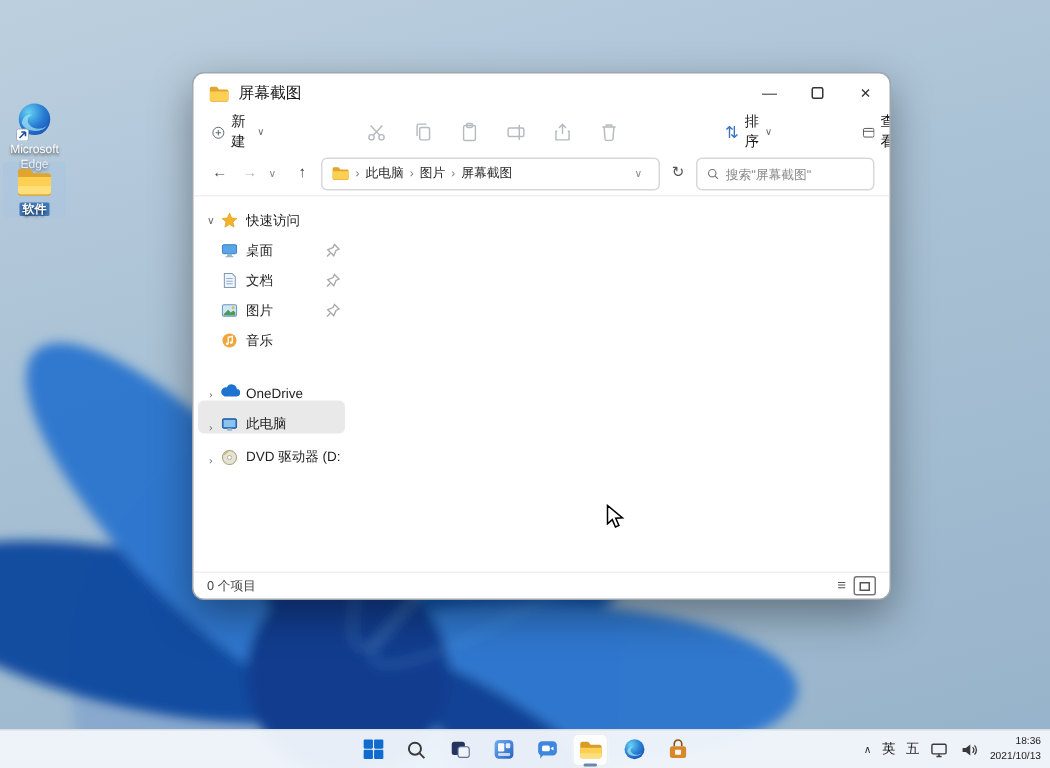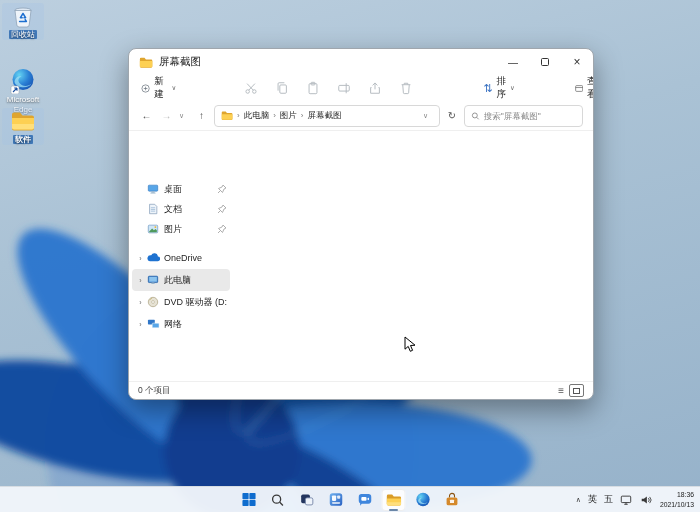--- a/index.html
+++ b/index.html
@@ -51,21 +51,21 @@
   .search-box { height:22px; border:1px solid #d8d8d8; border-radius:4px; display:flex;
                 align-items:center; padding:0 6px; gap:4px; flex:1; background:#fff; }
   .search-box input { border:none; outline:none; width:100%; font-size:8.5px;
                       font-family:inherit; color:#333; background:transparent; }
   .search-box input::placeholder { color:#8a8a8a; }
 
   .win-body { flex:1; display:flex; min-height:0; }
   .sidebar { width:104px; flex:0 0 auto; padding:6px 2px 0 2px; overflow:hidden; }
   .side-row { height:20px; display:flex; align-items:center; border-radius:4px;
               padding:0 3px; margin:0 1px; }
-  .side-row.grouped { height:22px; }
+  .side-row.grouped { height:22px;align-items:flex-end; }
   .side-row.sel { background:#e9e9e9; }
   .s-chev { width:11px; font-size:7px; color:#6a6a6a; text-align:center; flex:0 0 auto; }
   .s-ico { width:14px; height:13px; flex:0 0 auto; display:flex; align-items:center; justify-content:center; }
   .s-label { font-size:9px; color:#1f1f1f; margin-left:4px; white-space:nowrap; overflow:hidden; }
   .s-pin { margin-left:auto; width:10px; height:10px; flex:0 0 auto; opacity:.75; }
   .side-gap { height:8px; }
 
   .main-area { flex:1; position:relative; }
   .empty-msg { position:absolute; top:12px; left:50%; transform:translateX(-50%);
                font-size:9.5px; color:#9a9a9a; white-space:nowrap; }
@@ -119,28 +119,20 @@
         <ellipse transform="rotate(2)" cx="138" cy="0" rx="162" ry="52" fill="#2b76cf"></ellipse>
         <ellipse transform="rotate(36)" cx="138" cy="0" rx="162" ry="52" fill="#0e3f93"></ellipse>
         <ellipse transform="rotate(70)" cx="138" cy="0" rx="162" ry="52" fill="#3c8cdc"></ellipse>
         <circle r="68" fill="#0b3a8d"></circle>
         <ellipse transform="rotate(-66)" cx="150" cy="0" rx="130" ry="26" fill="none" stroke="#7cc0f0" stroke-width="2" opacity="0.35"></ellipse>
         <ellipse transform="rotate(-32)" cx="150" cy="0" rx="130" ry="26" fill="none" stroke="#7cc0f0" stroke-width="2" opacity="0.3"></ellipse>
       </g>
     </g>
   </svg>
 
-  <div class="desk-icon selected" style="top:3px;">
-    <svg class="di-img" viewBox="0 0 26 26">
-      <ellipse cx="13" cy="7.2" rx="8.2" ry="2.2" fill="#dfe9f4" stroke="#8fa3b8" stroke-width="0.8"></ellipse>
-      <path d="M5 7.5 L6.8 22 a2.4 2.4 0 0 0 2.4 2 h7.6 a2.4 2.4 0 0 0 2.4-2 L21 7.5 Z" fill="#eef4fa" stroke="#8fa3b8" stroke-width="0.8"></path>
-      <path d="M13 10.5 l-2.6 4.2 h1.8 M13 10.5 l2.6 4.2 h-1.6 M9.6 18.5 h6.8 l-1.2-1.9" fill="none" stroke="#1d6fd0" stroke-width="1.5" stroke-linecap="round" stroke-linejoin="round"></path>
-    </svg>
-    <div class="di-label"><span>回收站</span></div>
-  </div>
 
   <div class="desk-icon" style="top:68px;">
     <svg class="di-img" viewBox="0 0 26 26">
       <defs>
         <radialGradient id="edgeg" cx="32%" cy="28%" r="85%">
           <stop offset="0%" stop-color="#63d2f2"></stop>
             <stop offset="55%" stop-color="#2a7fd4"></stop>
             <stop offset="100%" stop-color="#1650b0"></stop>
         </radialGradient>
       </defs>
@@ -272,22 +264,31 @@
           <circle cx="7" cy="7" r="4.5" fill="none" stroke="#777" stroke-width="1.4"></circle>
           <path d="M10.5 10.5 L14 14" stroke="#777" stroke-width="1.4"></path>
         </svg>
         <input type="text" placeholder="搜索&quot;屏幕截图&quot;" style="">
       </div>
     </div>
 
     <div class="win-body">
       <div class="sidebar">
 
-
-        <div class="side-row" style="padding-left:14px;margin-top:42px;">
+        <div class="side-row">
+          <span class="s-chev">∨</span>
+          <span class="s-ico">
+            <svg width="12" height="12" viewBox="0 0 14 14">
+                <path d="M7 1.2 L8.7 5 L12.8 5.4 L9.7 8.1 L10.6 12.2 L7 10 L3.4 12.2 L4.3 8.1 L1.2 5.4 L5.3 5 Z" fill="#f2b32a" stroke="#d99a14" stroke-width="0.5"></path>
+              </svg>
+          </span>
+          <span class="s-label">快速访问</span>
+        </div>
+
+        <div class="side-row" style="padding-left:14px;">
           <span class="s-ico">
             <svg width="12" height="12" viewBox="0 0 14 14">
                 <rect x="1.5" y="2.5" width="11" height="7" rx="1" fill="#58a6e8" stroke="#2f76c0" stroke-width="0.7"></rect>
                 <path d="M5.5 9.5 h3 l0.6 2 h-4.2 z" fill="#9ab6cc"></path>
                 <path d="M4 11.8 h6" stroke="#9ab6cc" stroke-width="1"></path>
               </svg>
           </span>
           <span class="s-label">桌面</span>
           <svg class="s-pin" viewBox="0 0 10 10">
               <path d="M6 1 L9 4 L7 5 L5.5 8.5 L1.5 4.5 L5 3 Z" fill="none" stroke="#8a8a8a" stroke-width="0.9"></path>
@@ -319,20 +320,31 @@
               </svg>
           </span>
           <span class="s-label">图片</span>
           <svg class="s-pin" viewBox="0 0 10 10">
               <path d="M6 1 L9 4 L7 5 L5.5 8.5 L1.5 4.5 L5 3 Z" fill="none" stroke="#8a8a8a" stroke-width="0.9"></path>
               <path d="M3.2 6.8 L1 9" stroke="#8a8a8a" stroke-width="0.9"></path>
             </svg>
         </div>
 
 
+        <div class="side-row" style="padding-left:14px;">
+          <span class="s-ico">
+            <svg width="12" height="12" viewBox="0 0 14 14">
+                <circle cx="7" cy="7" r="5.5" fill="#f0a63c"></circle>
+                <path d="M6 9.5 V4.5 l3.2-0.8 V8.5" fill="none" stroke="#fff" stroke-width="1"></path>
+                <circle cx="5.2" cy="9.6" r="1.1" fill="#fff"></circle>
+                <circle cx="8.4" cy="8.6" r="1.1" fill="#fff"></circle>
+              </svg>
+          </span>
+          <span class="s-label">音乐</span>
+        </div>
 
         <div class="side-gap"></div>
 
         <div class="side-row grouped">
           <span class="s-chev">›</span>
           <span class="s-ico">
             <svg width="13" height="10" viewBox="0 0 16 11">
                 <path d="M13 9.5 a3 3 0 0 0 0.4-6 A4.3 4.3 0 0 0 5.2 2.2 A3.2 3.2 0 0 0 3.5 9.5 z" fill="#1e72d0"></path>
               </svg>
           </span>
@@ -356,30 +368,20 @@
           <span class="s-ico">
             <svg width="12" height="12" viewBox="0 0 14 14">
                 <circle cx="7" cy="7" r="5.5" fill="#e6e2d4" stroke="#a89f7c" stroke-width="0.8"></circle>
                 <circle cx="7" cy="7" r="1.6" fill="#fff" stroke="#a89f7c" stroke-width="0.6"></circle>
                 <path d="M3 5 a5 5 0 0 1 3-2.5" stroke="#c8b87a" stroke-width="1" fill="none"></path>
               </svg>
           </span>
           <span class="s-label">DVD 驱动器 (D:) C</span>
         </div>
 
-        <div class="side-row grouped">
-          <span class="s-chev">›</span>
-          <span class="s-ico">
-            <svg width="13" height="12" viewBox="0 0 15 14">
-                <rect x="1" y="2" width="8" height="5.5" rx="0.8" fill="#2f76c8"></rect>
-                <rect x="6" y="6" width="8" height="5.5" rx="0.8" fill="#58a6e8" stroke="#fff" stroke-width="0.6"></rect>
-              </svg>
-          </span>
-          <span class="s-label">网络</span>
-        </div>
       </div>
 
     </div>
 
     <div class="statusbar">
       <span class="sb-count">0 个项目</span>
       <div class="sb-views">
         <span class="sb-list">≡</span>
         <span class="sb-grid-wrap">
             <span class="sb-grid"></span>

